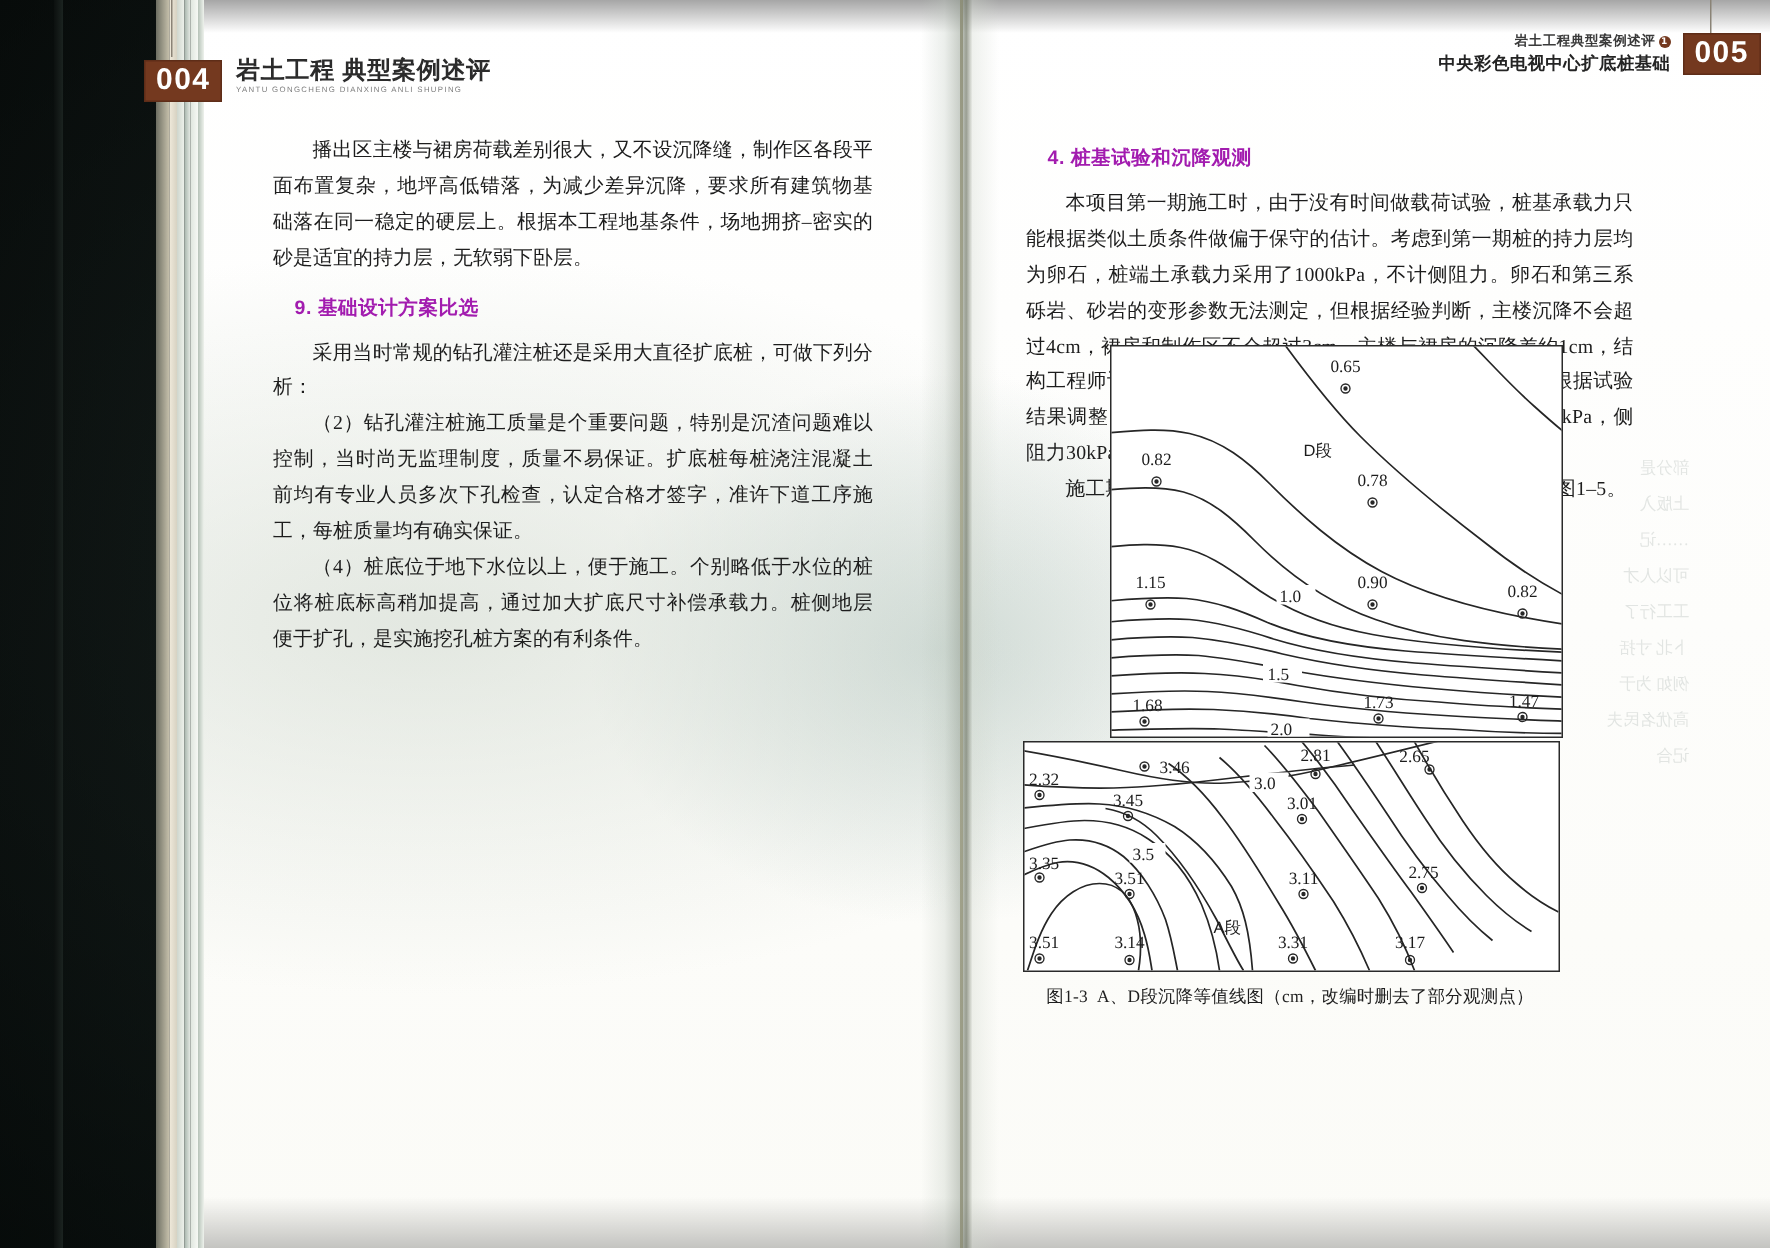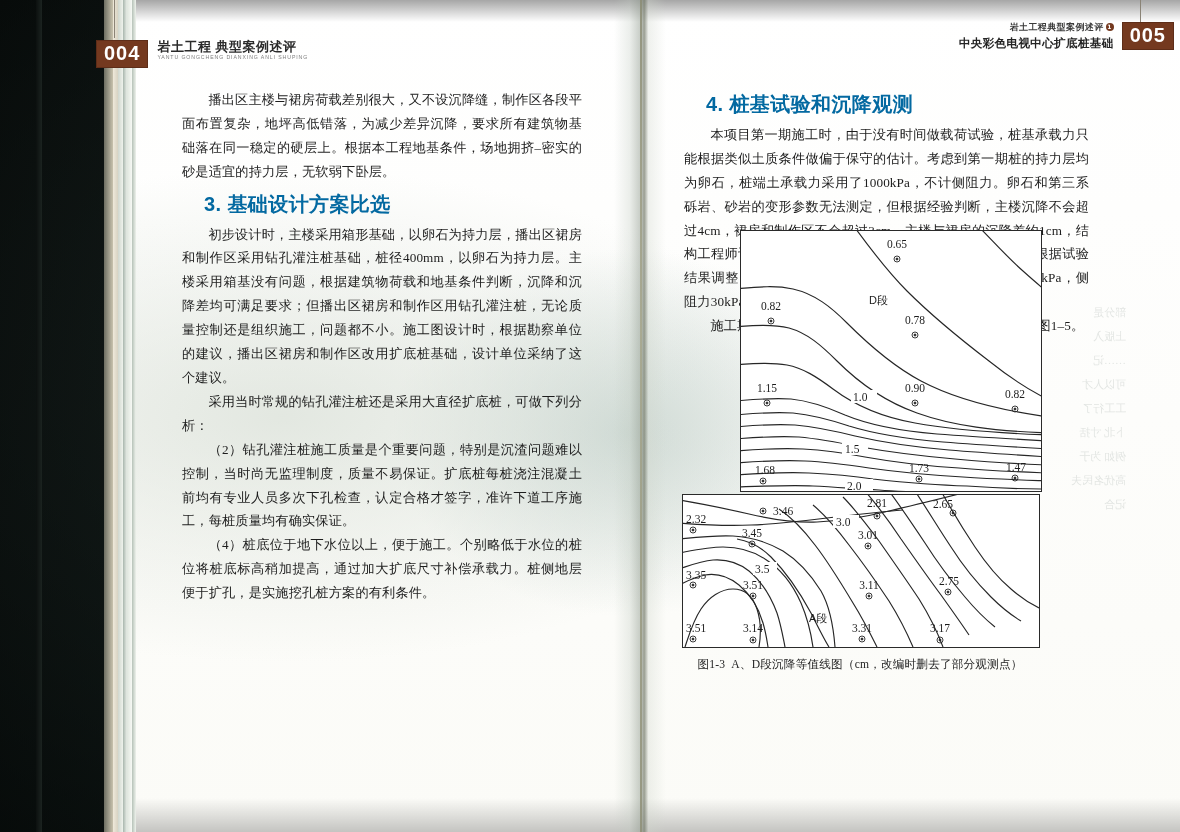--- a/index.html
+++ b/index.html
@@ -60,41 +60,41 @@
   .rh{position:absolute;display:flex;}
   .rh-left{left:-40px;top:40px;}
   .rh-right{right:6px;top:22px;flex-direction:row;align-items:flex-end;}
   .folio{
     background:#74391f;color:#fff;font-family:"Liberation Sans","DejaVu Sans",sans-serif;
     font-weight:700;font-size:20px;letter-spacing:1px;padding:1px 7px 2px;
     line-height:1.15;border:1px solid #5e2d18;}
   .rh-tick{position:absolute;background:#8a8376;}
   .rh-title{margin-left:9px;line-height:1.05;}
   .rh-cn{font-family:"Liberation Sans","DejaVu Sans",sans-serif;font-weight:700;
-    font-size:13px;color:#2b2b2b;letter-spacing:.5px;}
+    font-size:16px;color:#2b2b2b;letter-spacing:.5px;}
   .rh-py{font-family:"Liberation Sans","DejaVu Sans",sans-serif;font-size:5.2px;
     color:#7d7d7d;letter-spacing:.9px;margin-top:1.5px;}
   .rh-right-txt{text-align:right;margin-right:8px;line-height:1.25;}
   .rh-r1{font-family:"Liberation Sans","DejaVu Sans",sans-serif;font-size:9px;color:#3a3a3a;
     font-weight:700;letter-spacing:.4px;}
   .rh-r2{font-family:"Liberation Sans","DejaVu Sans",sans-serif;font-size:11.5px;color:#242424;
     font-weight:700;letter-spacing:.4px;margin-top:2px;}
   .circnum{display:inline-block;width:8px;height:8px;border-radius:50%;
     background:#74391f;color:#fff;font-size:6px;line-height:8px;text-align:center;
     vertical-align:1px;margin-left:2px;font-family:"DejaVu Sans",sans-serif;}
 
   
   .col{position:absolute;font-size:13.2px;line-height:23.9px;color:#1d1d1d;
     text-align:justify;text-justify:inter-ideograph;letter-spacing:.15px;}
   .col.left-col{left:46px;top:88px;width:400px;}
   .col.right-col{left:28px;top:84px;width:405px;}
   .col p{margin:0;text-indent:2em;}
 
   h3.sec{font-family:"Liberation Sans","DejaVu Sans",sans-serif;
-    color:#0369a1;font-size:20px;font-weight:700;margin:9px 0 6px 0;
+    color:#a21caf;font-size:13px;font-weight:700;margin:9px 0 6px 0;
     text-indent:1.1em;letter-spacing:.4px;}
 
   
   .figwrap{position:absolute;left:84px;top:230px;width:400px;}
   .plotbox{position:relative;border:1.3px solid #2a2a2a;background:#fff;}
   .plotbox svg{display:block;}
   .figcap{font-size:11.6px;color:#1e1e1e;margin-top:9px;text-align:center;
     letter-spacing:.2px;}
   .figcap .capnum{margin-right:6px;}
   .bleed-l{position:absolute;left:350px;top:300px;width:120px;height:430px;
@@ -131,23 +131,22 @@
         </div>
         <div class="rh-title">
           <div class="rh-cn">岩土工程 典型案例述评</div>
           <div class="rh-py">YANTU GONGCHENG DIANXING ANLI SHUPING</div>
         </div>
       </div>
 
       <div class="col left-col">
         <p>播出区主楼与裙房荷载差别很大，又不设沉降缝，制作区各段平面布置复杂，地坪高低错落，为减少差异沉降，要求所有建筑物基础落在同一稳定的硬层上。根据本工程地基条件，场地拥挤–密实的砂是适宜的持力层，无软弱下卧层。</p>
 
-        <h3 class="sec">3. 基础设计方案比选</h3>
-
-        <p>初步设计时，主楼采用箱形基础，以卵石为持力层，播出区裙房和制作区采用钻孔灌注桩基础，桩径400mm，以卵石为持力层。主楼采用箱基没有问题，根据建筑物荷载和地基条件判断，沉降和沉降差均可满足要求；但播出区裙房和制作区用钻孔灌注桩，无论质量控制还是组织施工，问题都不小。施工图设计时，根据勘察单位的建议，播出区裙房和制作区改用扩底桩基础，设计单位采纳了这个建议。</p>
+        <h3 class="sec">9. 基础设计方案比选</h3>
+
         <p>采用当时常规的钻孔灌注桩还是采用大直径扩底桩，可做下列分析：</p>
         <p>（2）钻孔灌注桩施工质量是个重要问题，特别是沉渣问题难以控制，当时尚无监理制度，质量不易保证。扩底桩每桩浇注混凝土前均有专业人员多次下孔检查，认定合格才签字，准许下道工序施工，每桩质量均有确实保证。</p>
         <p>（4）桩底位于地下水位以上，便于施工。个别略低于水位的桩位将桩底标高稍加提高，通过加大扩底尺寸补偿承载力。桩侧地层便于扩孔，是实施挖孔桩方案的有利条件。</p>
 
       </div>
     </div>
 
     <div class="page right">
 
       <div class="rh rh-right">

